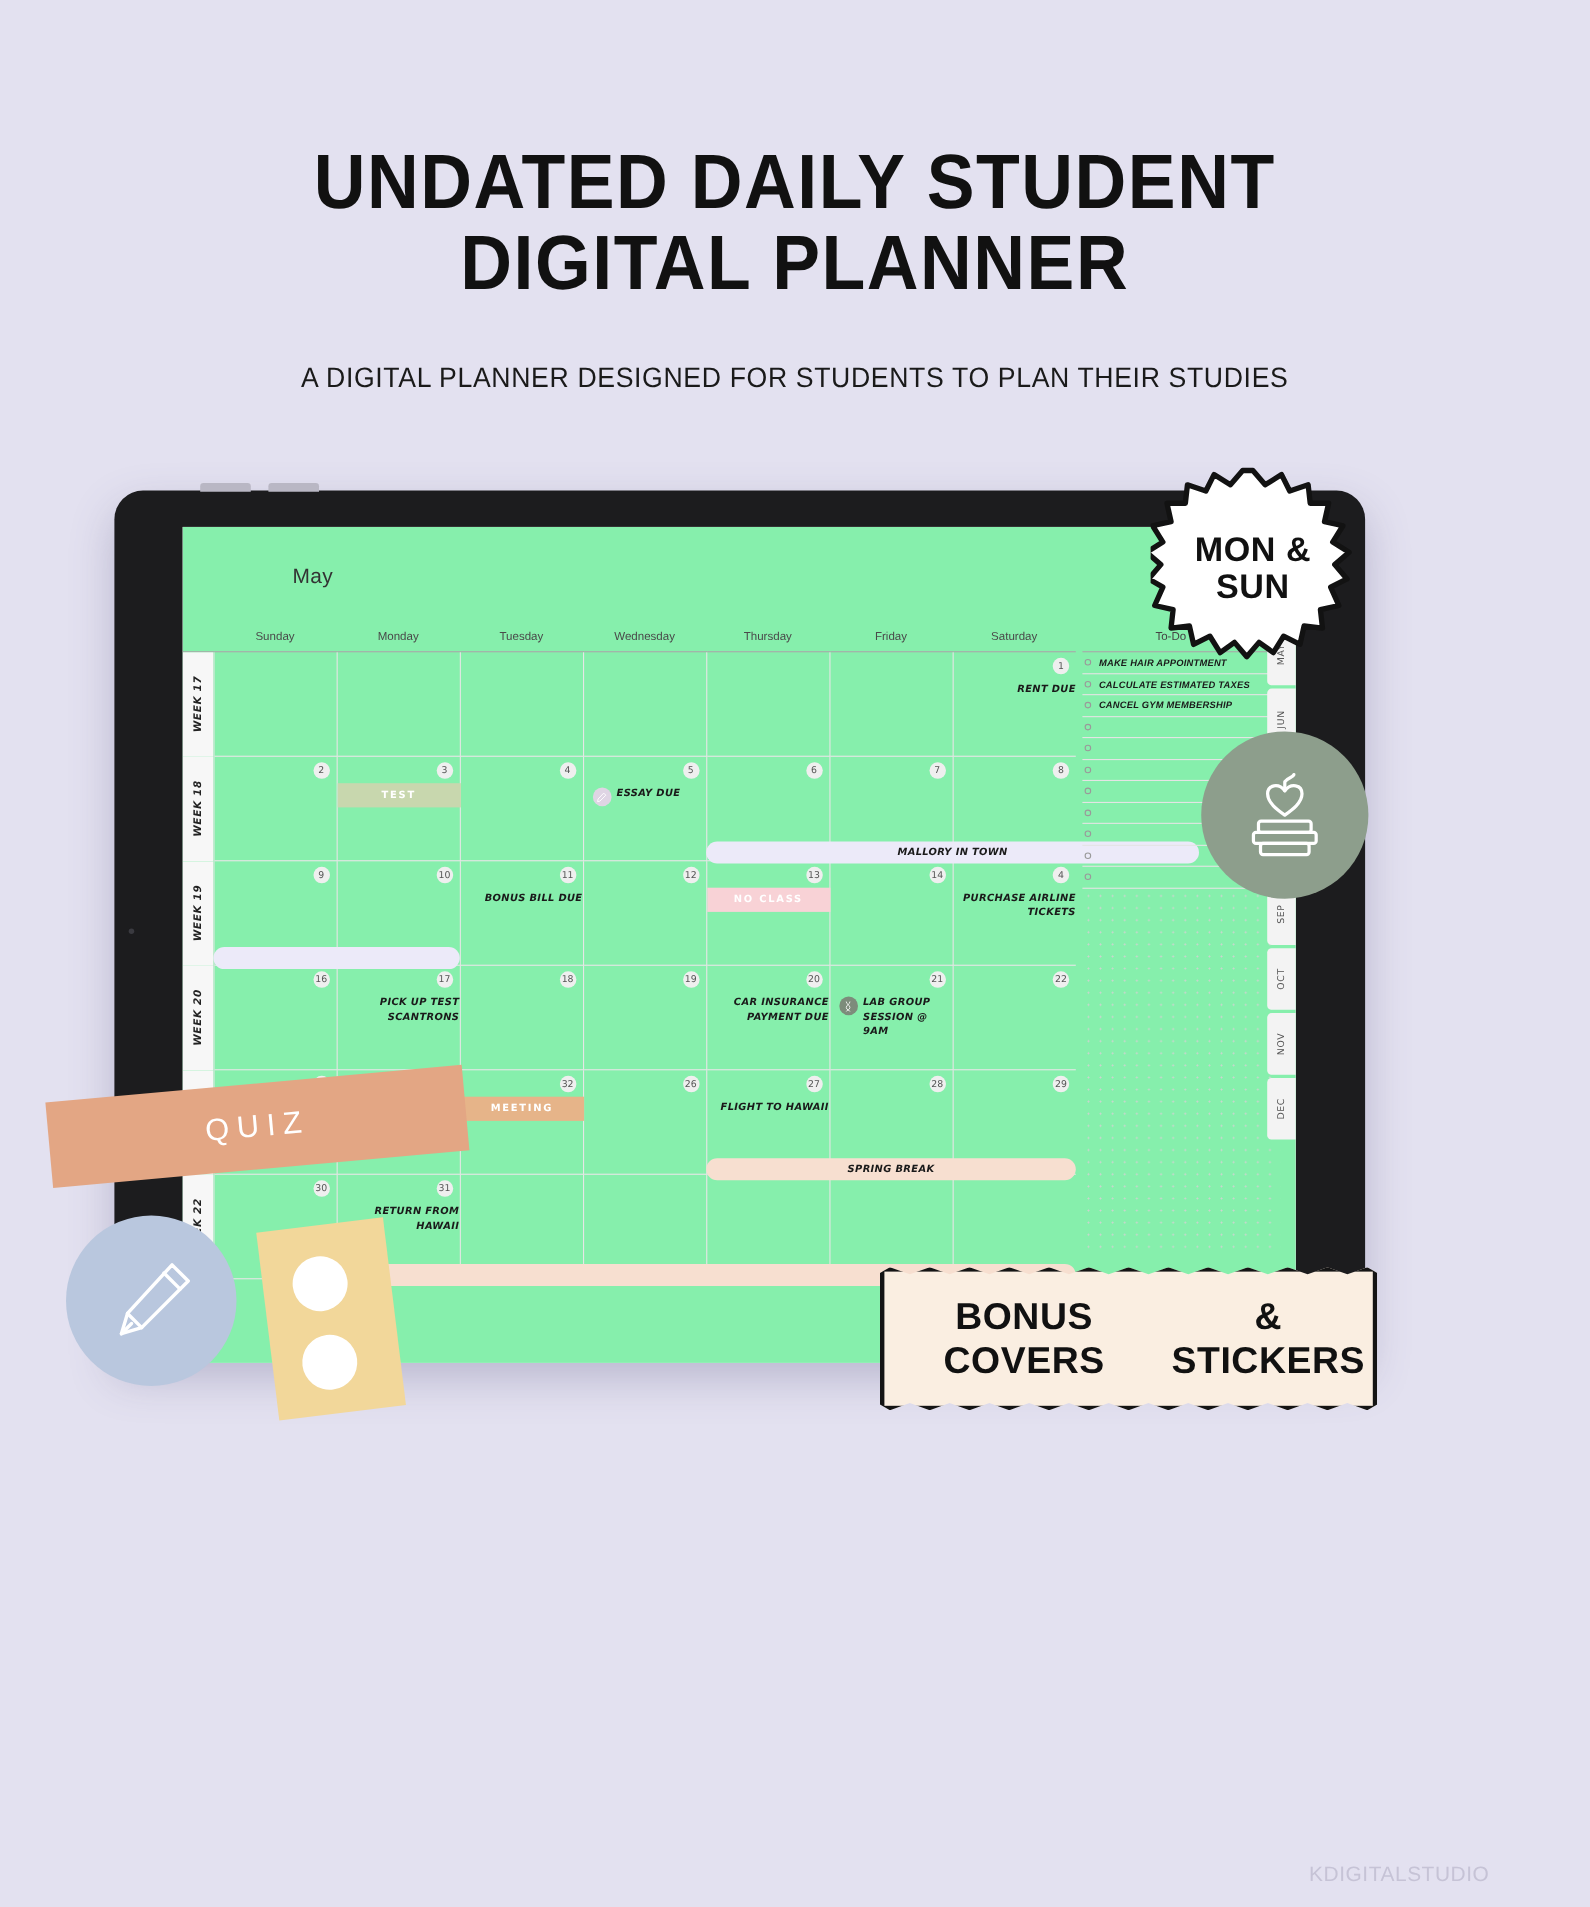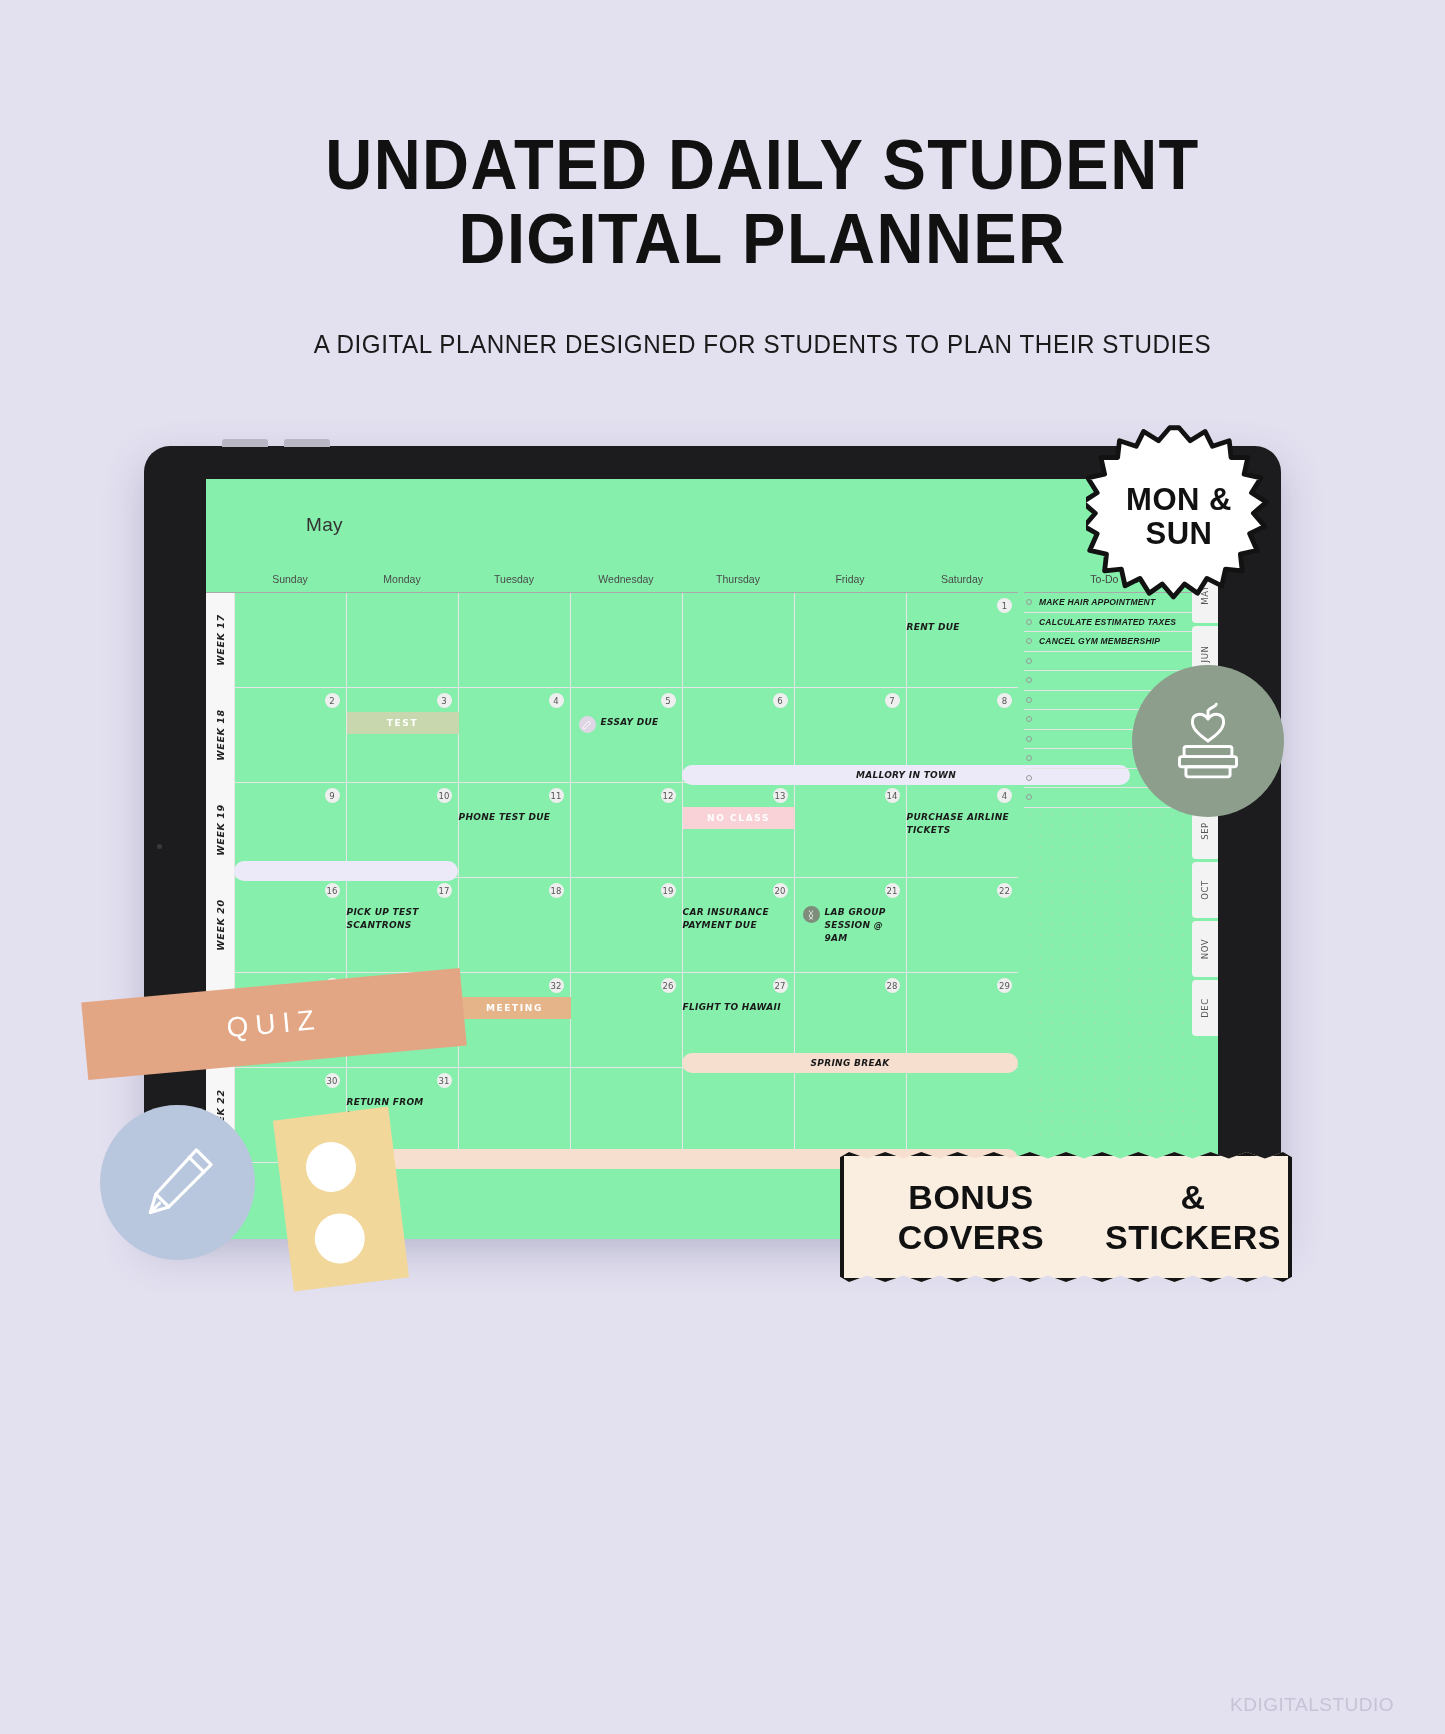--- a/index.html
+++ b/index.html
@@ -2,21 +2,21 @@
 <html><head>
 <meta charset="utf-8">
 <style>
   * { box-sizing: border-box; margin: 0; padding: 0; }
   html, body {
     width: 1445px; height: 1734px;
     background: #e3e1f0;
     font-family: "Liberation Sans", sans-serif;
     overflow: hidden;
   }
-  .page { position: relative; width: 1382px; height: 1734px; background: #e3e1f0; margin-left: 40px; }
+  .page { position: relative; width: 1382px; height: 1734px; background: #e3e1f0; }
 
   
   .title {
     position: absolute; left: 0; top: 128px; width: 1445px;
     text-align: center;
     font-family: "Liberation Sans", sans-serif;
     font-weight: bold;
     font-size: 70px;
     line-height: 74px;
     letter-spacing: 1.5px;
@@ -100,21 +100,21 @@
   table.cal td.day:last-child { border-right: none; }
   .daynum {
     position: absolute; right: 6px; top: 5px;
     width: 15px; height: 15px; border-radius: 50%;
     background: #efefef; color: #555; font-size: 8.5px;
     display: flex; align-items: center; justify-content: center;
     font-family: "DejaVu Sans", sans-serif;
   }
   .evt {
     position: absolute; left: 0; right: 0; top: 28px;
-    text-align: left;
+    text-align: right;
     font-family: "DejaVu Sans", sans-serif;
     font-size: 9px; font-style: italic; font-weight: bold;
     color: #1a1a1a; letter-spacing: .3px; line-height: 13px;
   }
   .chip {
     position: absolute; left: 0; right: -1px; top: 24px; height: 22px;
     display: flex; align-items: center; justify-content: center;
     font-family: "DejaVu Sans", sans-serif;
     font-size: 9px; font-weight: bold; letter-spacing: 1.6px; color: #fff;
   }
@@ -340,21 +340,21 @@
                     <div class="weeklbl">WEEK 19</div>
                   </td>
                   <td class="day">
                     <div class="daynum">9</div>
                   </td>
                   <td class="day">
                     <div class="daynum">10</div>
                   </td>
                   <td class="day">
                     <div class="daynum">11</div>
-                    <div class="evt">PHONE TEST DUE</div>
+                    <div class="evt">BONUS BILL DUE</div>
                   </td>
                   <td class="day">
                     <div class="daynum">12</div>
                   </td>
                   <td class="day">
                     <div class="daynum">13</div>
                     <div class="chip pink">NO CLASS</div>
                   </td>
                   <td class="day">
                     <div class="daynum">14</div>

